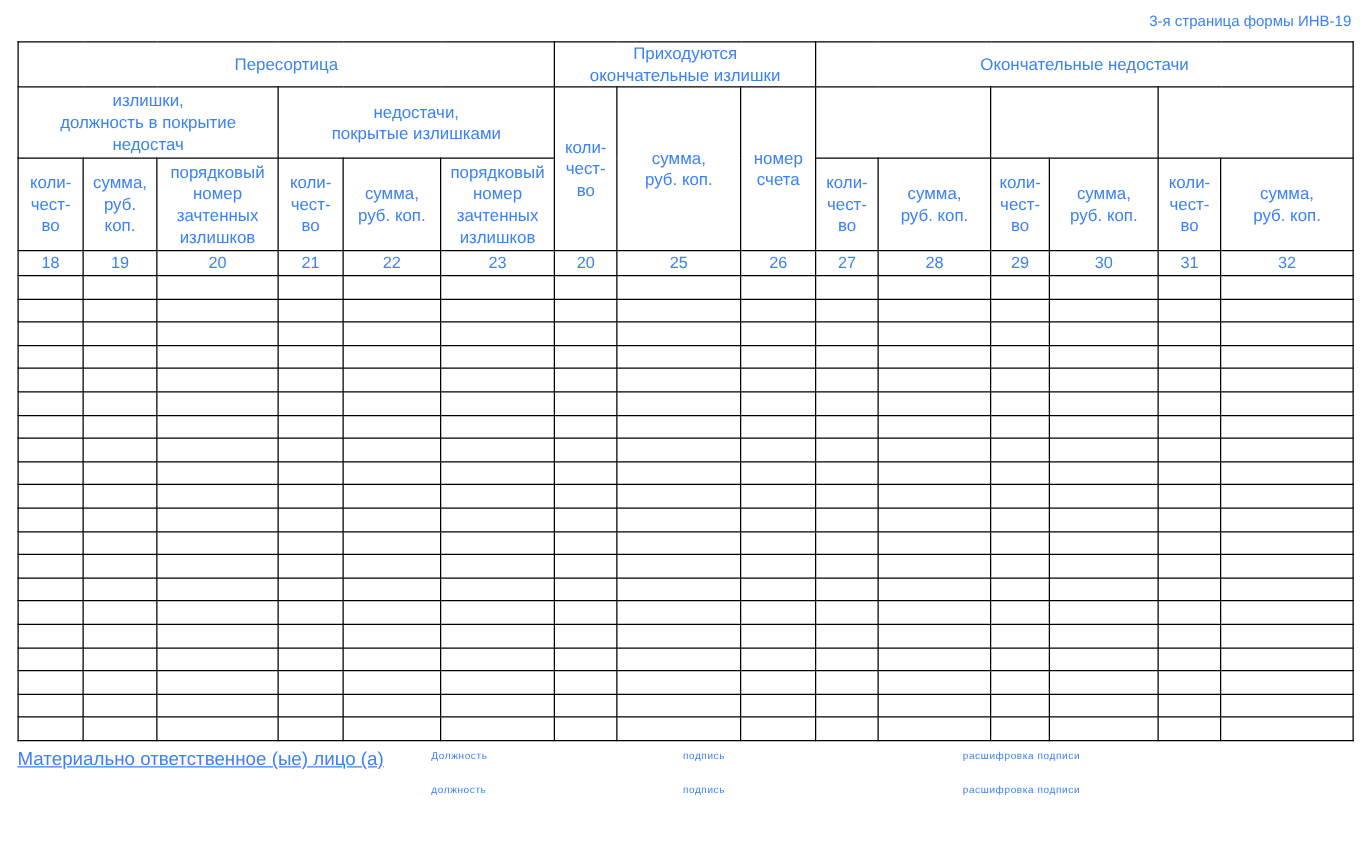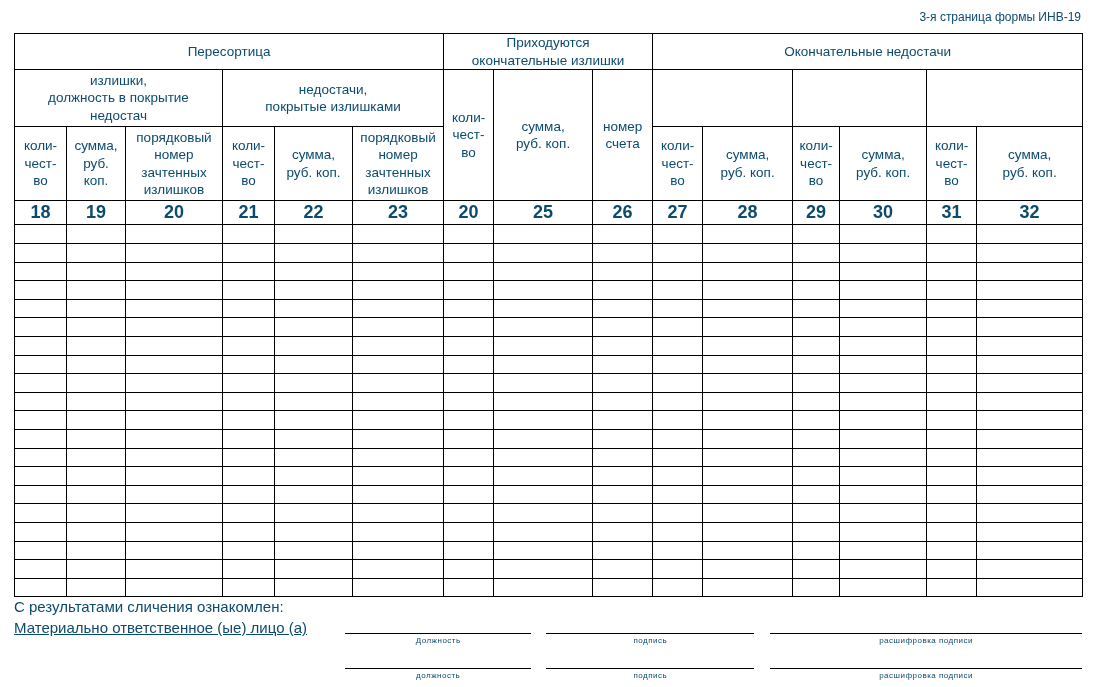--- a/index.html
+++ b/index.html
@@ -5,21 +5,21 @@
   html, body {
     margin: 0;
     padding: 0;
     background: #ffffff;
   }
   .page {
     position: relative;
     width: 1095px;
     height: 687px;
     background: #ffffff;
-    color: #0c4a6e;
+    color: #3b82f6;
     font-family: "Liberation Sans", sans-serif;
     overflow: hidden;
   }
   .page-title {
     position: absolute;
     top: 10px;
     right: 14px;
     font-size: 12px;
     white-space: nowrap;
   }
@@ -40,21 +40,21 @@
   .form-table thead th {
     font-size: 13.5px;
     text-align: center;
     vertical-align: middle;
     white-space: pre-line;
     line-height: 1.3;
   }
   tr.r1 > th { height: 34px; }
   tr.r2 > th { height: 56px; }
   tr.r3 > th { height: 73px; }
-  tr.r4 > th { height: 19px; font-size: 18px; font-weight: bold; }
+  tr.r4 > th { height: 19px; font-size: 13px; }
   .form-table tbody td { height: 17.6px; }
 
   .footer {
     position: absolute;
     left: 14px;
     top: 597px;
     width: 1068px;
     font-size: 15px;
     line-height: 20px;
   }
@@ -65,21 +65,21 @@
   }
   .sig-row .resp-label,
   .sig-row .spacer {
     display: inline-block;
     width: 323px;
     flex: 0 0 323px;
     text-decoration: underline;
   }
   .sig {
     display: flex;
-    flex-direction: column;
+    flex-direction: row;
   }
   .sig .line {
     height: 15px;
     border-bottom: 1px solid #000000;
   }
   .sig .cap {
     font-size: 8px;
     line-height: 10px;
     text-align: center;
     margin-top: 2px;
@@ -530,21 +530,20 @@
           <td></td>
           <td></td>
           <td></td>
           <td></td>
           <td></td>
         </tr>
       </tbody>
   </table>
 
   <div class="footer">
-    <div>С результатами сличения ознакомлен:</div>
     <div class="sig-row">
       <span class="resp-label">Материально ответственное (ые) лицо (а)</span>
       <div class="sig w1">
         <div class="line"></div>
         <div class="cap">Должность</div>
       </div>
       <div class="sig w2">
         <div class="line"></div>
         <div class="cap">подпись</div>
       </div>

